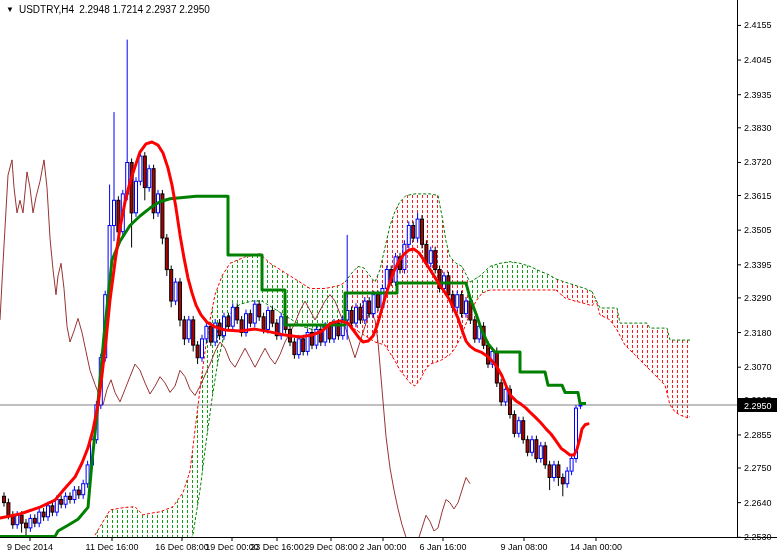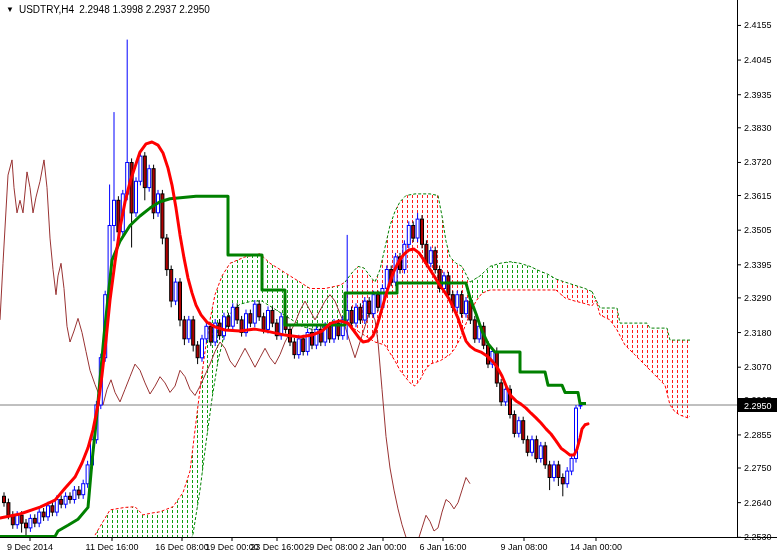--- a/index.html
+++ b/index.html
@@ -13,21 +13,21 @@
   }
   .dd-icon{font-size:8px;line-height:1;color:#000;cursor:pointer;}
   svg{position:absolute;top:0;left:0;}
   text{font-family:"Liberation Sans", sans-serif;}
 </style>
 </head>
 <body>
 
 <div class="chart-window">
   <div class="chart-title">
-    <span class="dd-icon">▼</span><span>USDTRY,H4</span><span>2.2948 1.3998 2.2937 2.2950</span>
+    <span class="dd-icon">▼</span><span>USDTRY,H4</span><span>2.2948 1.7214 2.2937 2.2950</span>
   </div>
   <svg id="chart-svg" width="777" height="555">
       <defs>
         <pattern id="hatch-green" patternUnits="userSpaceOnUse" width="5" height="5">
           <line x1="2.5" y1="0" x2="2.5" y2="3" stroke="#0f9f0f" stroke-width="1"></line>
         </pattern>
         <pattern id="hatch-red" patternUnits="userSpaceOnUse" width="5" height="5">
           <line x1="2.5" y1="0" x2="2.5" y2="3" stroke="#ff1a1a" stroke-width="1"></line>
         </pattern>
         <clipPath id="plotclip">

